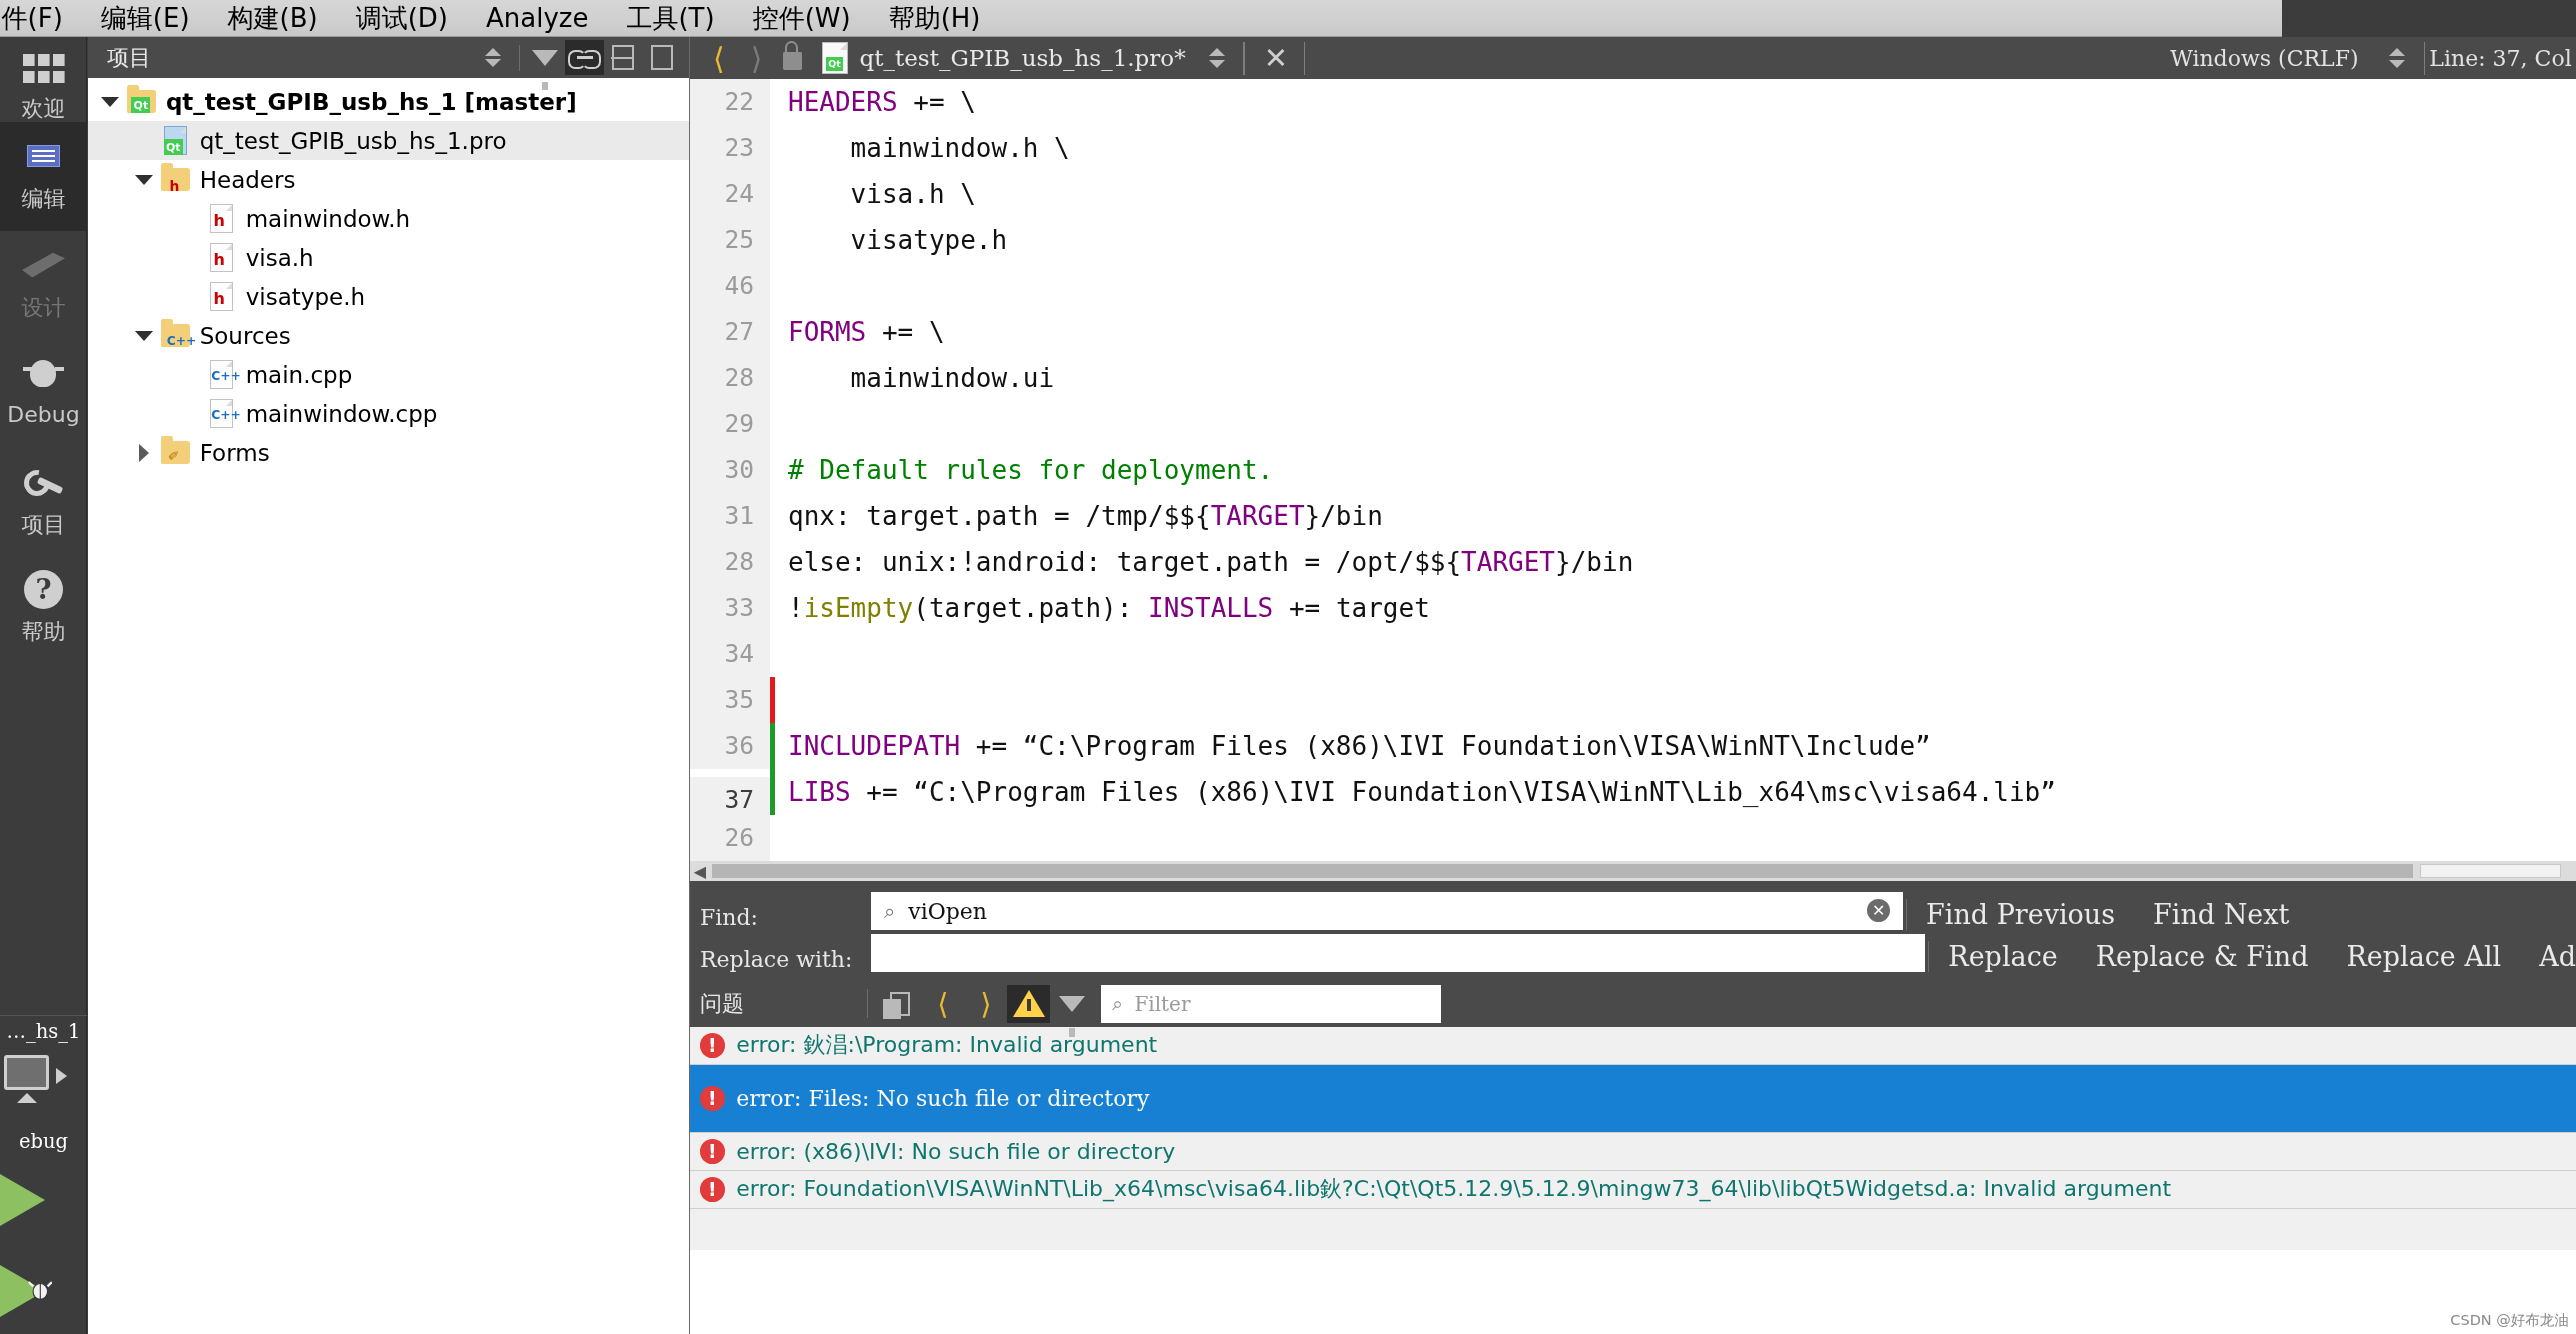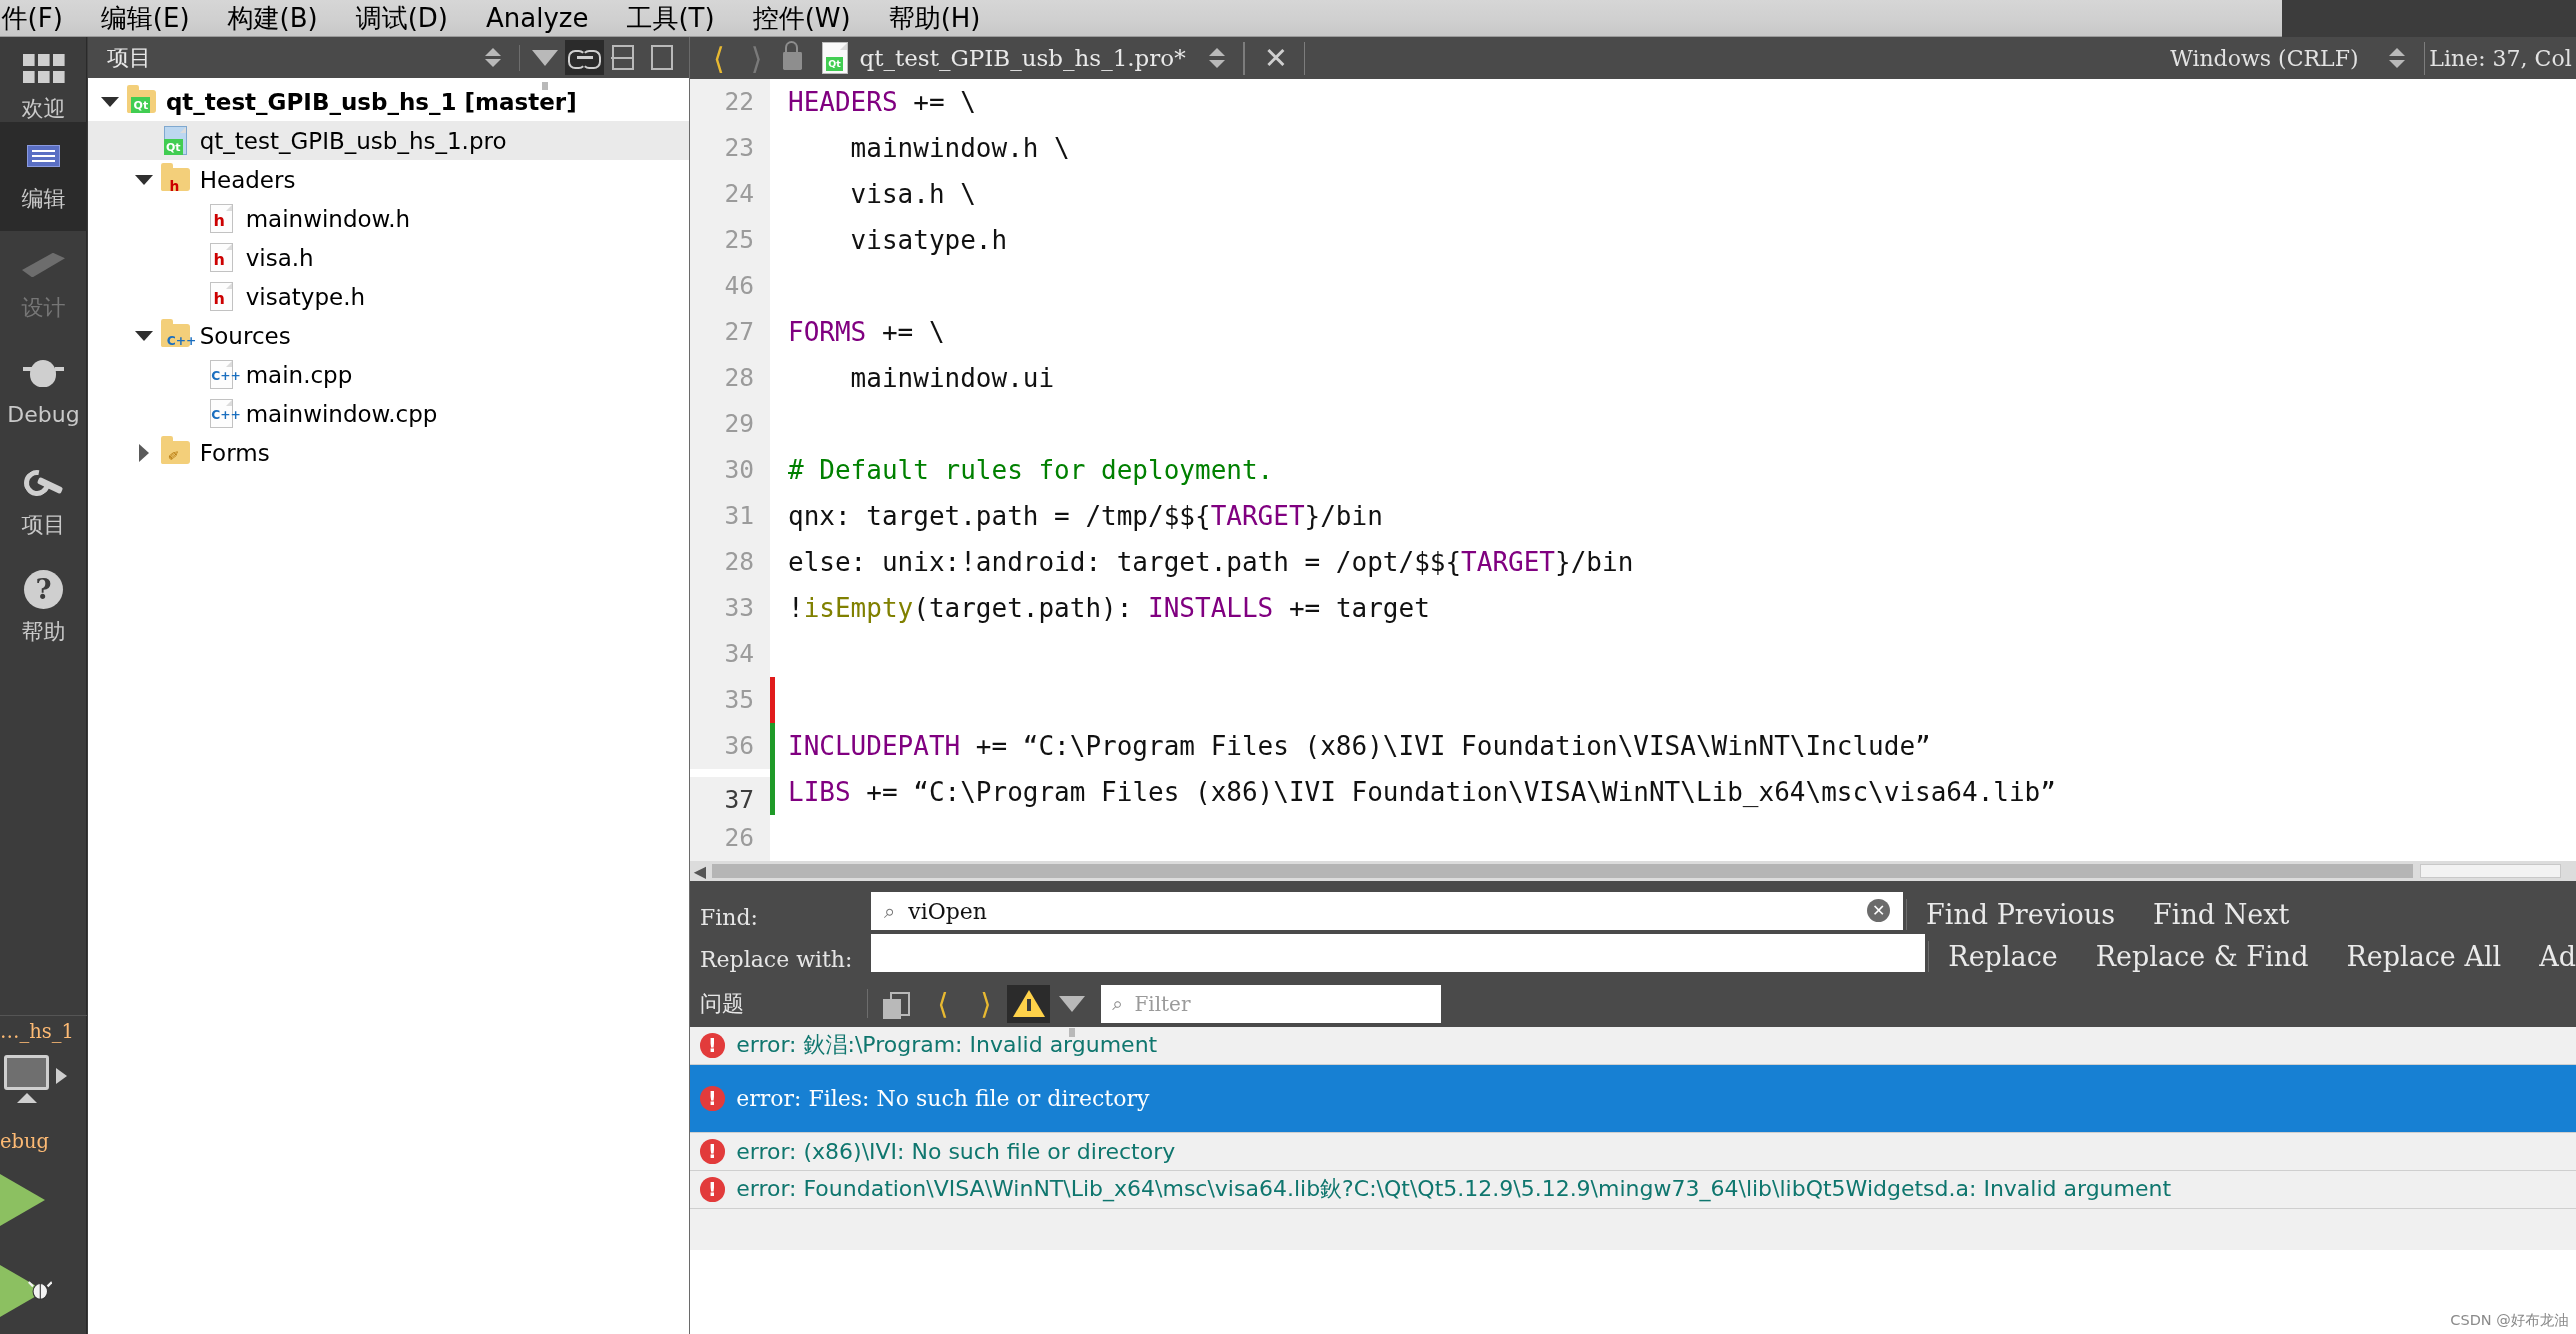--- a/index.html
+++ b/index.html
@@ -84,21 +84,21 @@
     background:#cfcfcf; transform: rotate(25deg); border-radius:2.2px;
   }
   .help-icon {
     width:39px; height:39px; border-radius:50%; background:#cfcfcf; color:#3c3c3c;
     display:flex; align-items:center; justify-content:center;
     font-size:27.5px; font-weight:bold; font-family:"DejaVu Serif", serif;
   }
 
   .mode-bottom { position:absolute; left:0; bottom:0; width:87px; }
   .kit-sep { height:0.7px; background:#555; margin: 0 0 4.3px 0; }
-  .kit-label { color:#fdba74; font-size:19.5px; white-space:nowrap;
+  .kit-label { color:#ffffff; font-size:19.5px; text-align:center; white-space:nowrap;
     font-family:"DejaVu Serif", serif; }
   .kit-row { position:relative; height:87px; }
   .monitor-icon { position:absolute; left:4.3px; top:11.6px; width:45px; height:35px;
     background:#6f6f6f; border:3.6px solid #cfcfcf; border-radius:2.9px; }
   .monitor-icon::after{ content:""; position:absolute; left:10px; top:35px;
     border-left:10px solid transparent; border-right:10px solid transparent;
     border-bottom:10px solid #cfcfcf; }
   .kit-arrow { position:absolute; left:56px; top:24.6px; width:0;height:0;
     border-left:11.6px solid #cfcfcf; border-top:8.7px solid transparent; border-bottom:8.7px solid transparent; }
   .run-tri { width:0;height:0; border-left:45px solid #8cc061;

